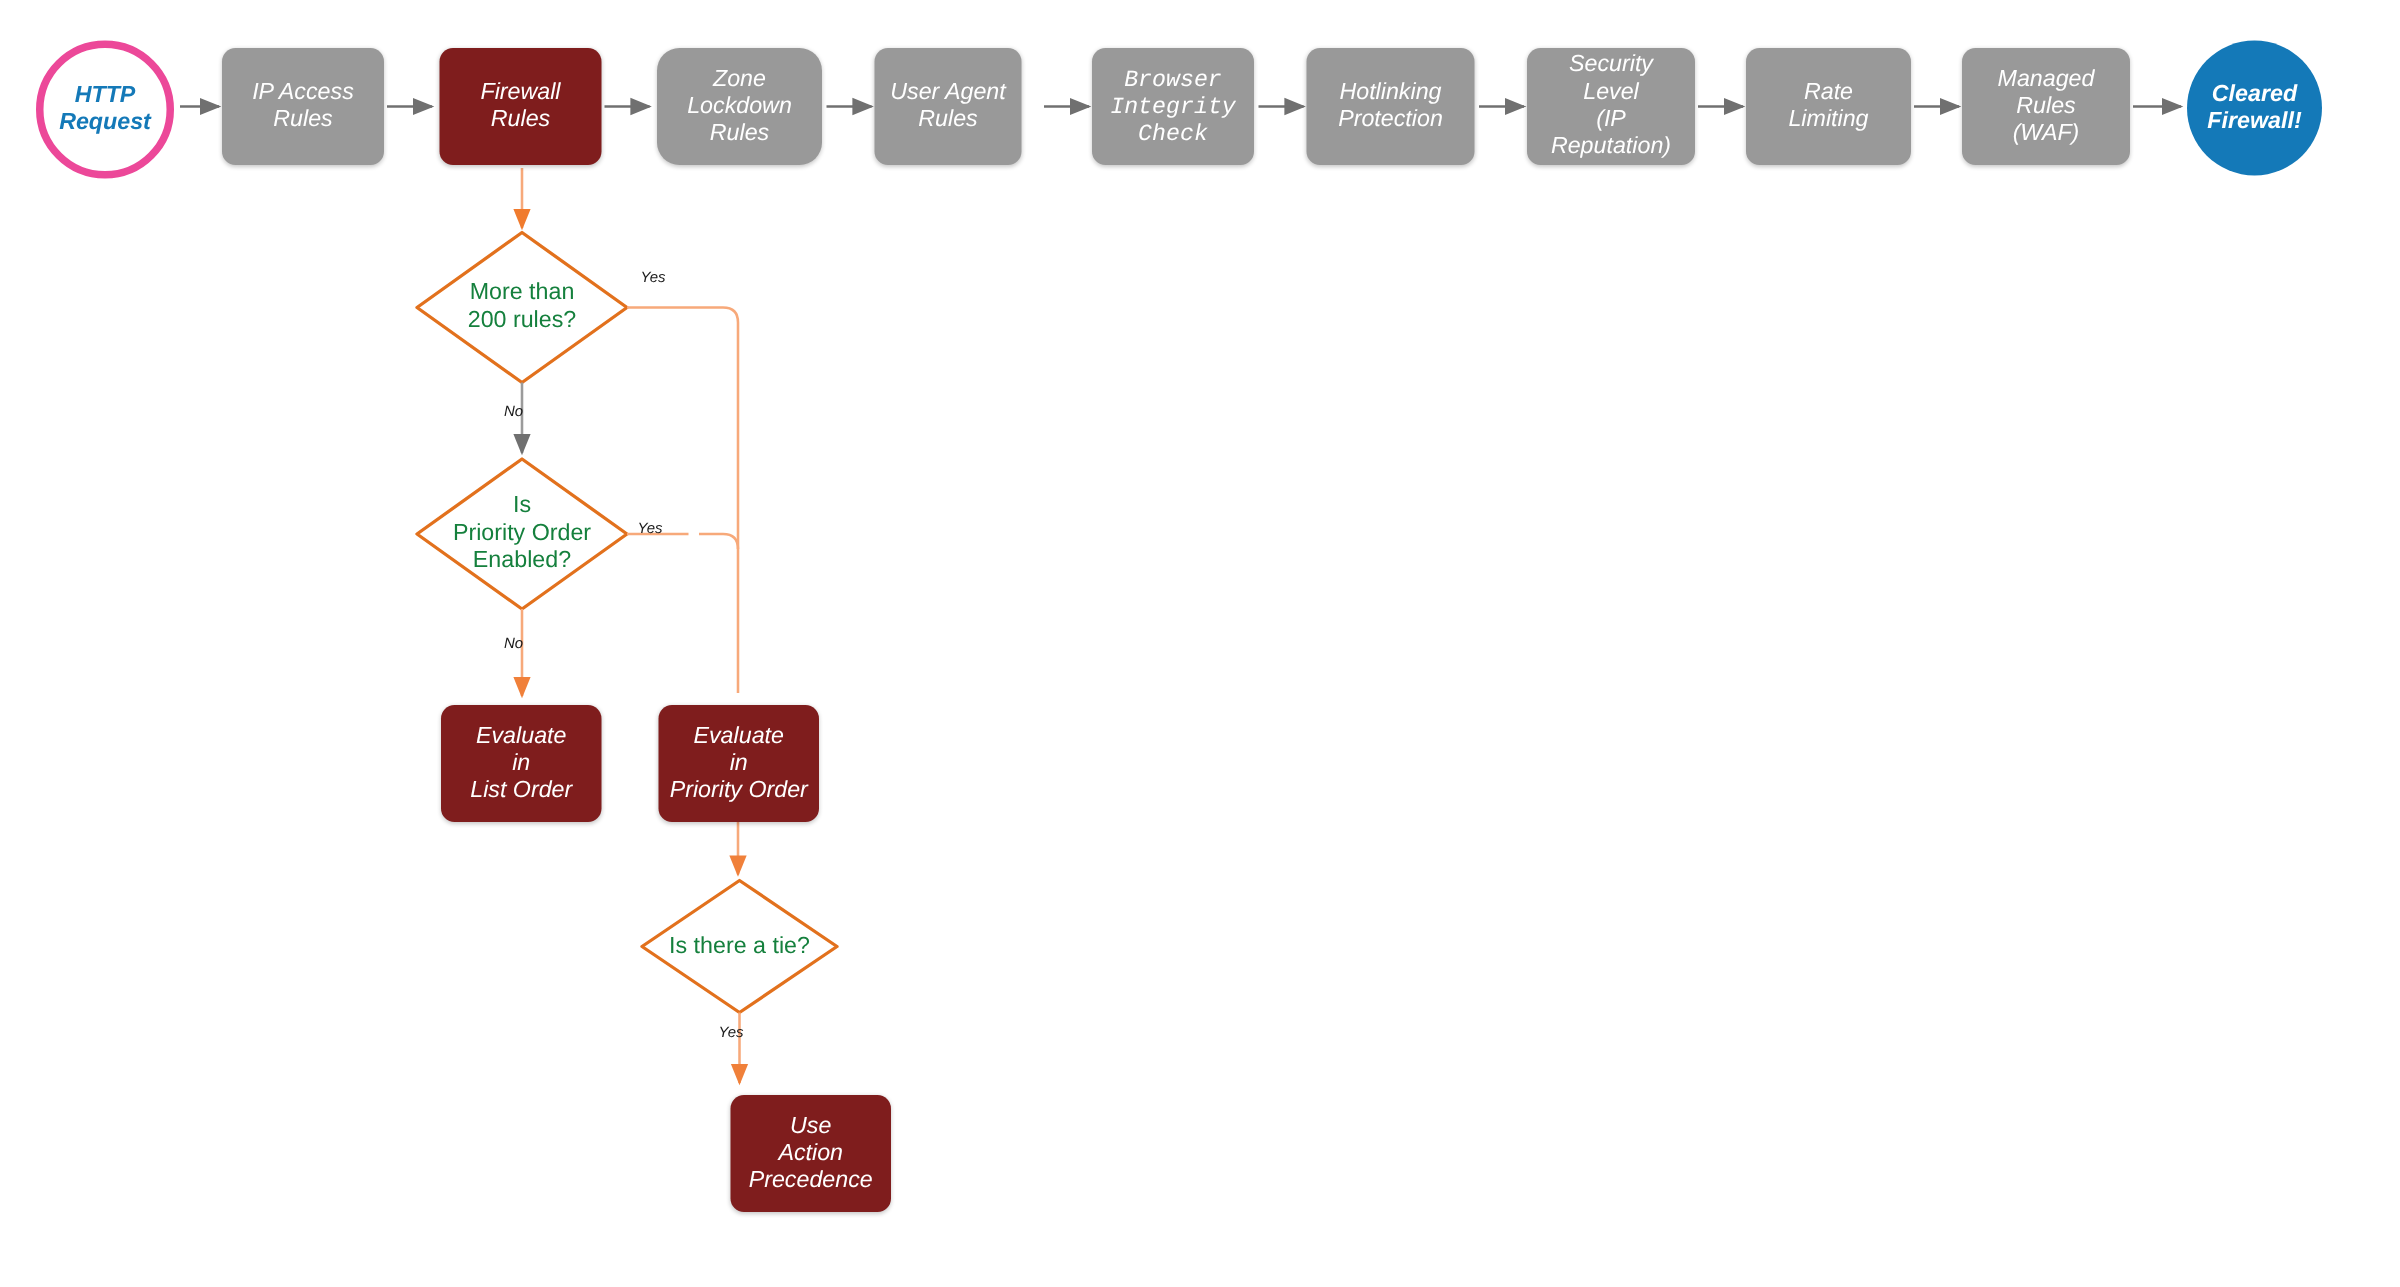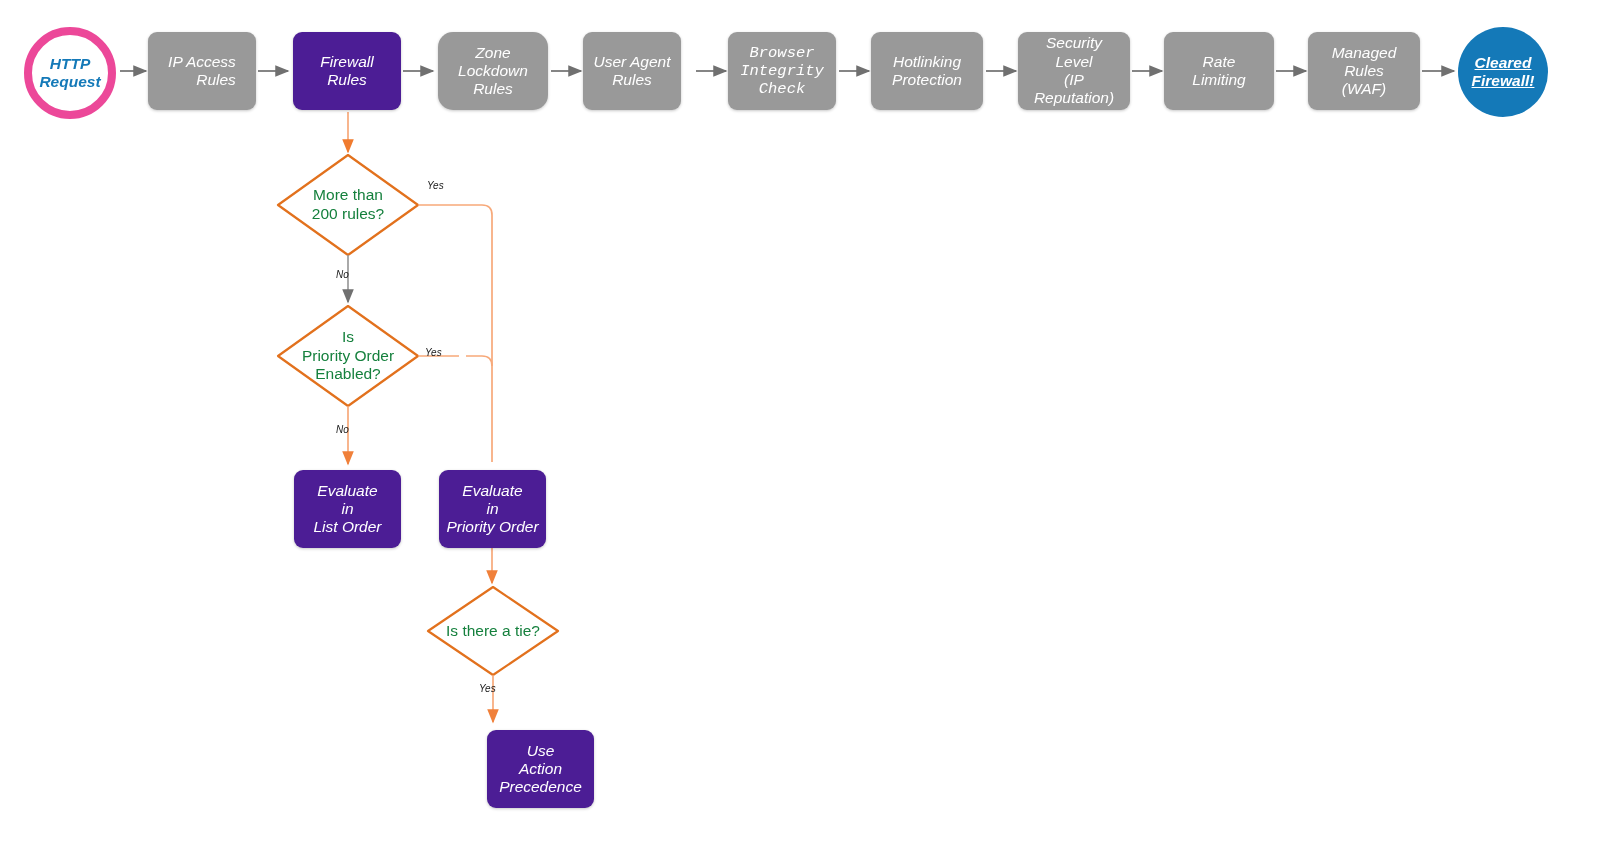--- a/index.html
+++ b/index.html
@@ -39,37 +39,36 @@
   
   .proc {
     border-radius: 9px;
     font-size: 15.5px;
     font-style: italic;
     color: #ffffff;
     box-shadow: 0 1px 3px rgba(0,0,0,0.22);
     padding: 2px 6px;
   }
   .proc.gray   { background: #999999; }
-  .proc.orange { background: #4c1d95; text-align: center; }
+  .proc.orange { background: #7f1d1d; text-align: center; }
   
   .term {
     border-radius: 50%;
     font-size: 15.5px;
     font-style: italic;
     font-weight: bold;
   }
   .term.hollow {
     background: #ffffff;
-    border: 8px solid #ec4899;
+    border: 5px solid #ec4899;
     color: #1479B8;
   }
   .term.filled {
     background: #1479B8;
     color: #ffffff;
-    text-decoration: underline;
   }
   
   .diamond-label {
     position: absolute;
     display: flex;
     align-items: center;
     justify-content: center;
     text-align: center;
     font-size: 15.5px;
     color: #15803d;
@@ -134,21 +133,21 @@
     <path d="M492,548 L492,583" stroke="#F7A97A" stroke-width="1.7" fill="none" marker-end="url(#arrow-orange-lt)"></path>
 
     <path d="M493,587 L558,631 L493,675 L428,631 Z" fill="#ffffff" stroke="#E2711D" stroke-width="2.2" stroke-linejoin="round"></path>
 
     <path d="M493,675 L493,722" stroke="#F7A97A" stroke-width="1.7" fill="none" marker-end="url(#arrow-orange-lt)"></path>
   </svg>
 
   <div class="node term hollow lines" style="left:24px; top:27px; width:92px; height:92px;">HTTP
 Request</div>
 
-  <div class="node proc gray lines" style="left:148px; top:32px; width:108px; height:78px;text-align:right;">IP Access
+  <div class="node proc gray lines" style="left:148px; top:32px; width:108px; height:78px;">IP Access
 Rules</div>
 
   <div class="node proc orange lines" style="left:293px; top:32px; width:108px; height:78px;">Firewall
 Rules</div>
 
   <div class="node proc gray lines" style="left:438px; top:32px; width:110px; height:78px;border-radius:15px;">Zone
 Lockdown
 Rules</div>
 
   <div class="node proc gray lines" style="left:583px; top:32px; width:98px; height:78px;">User Agent

